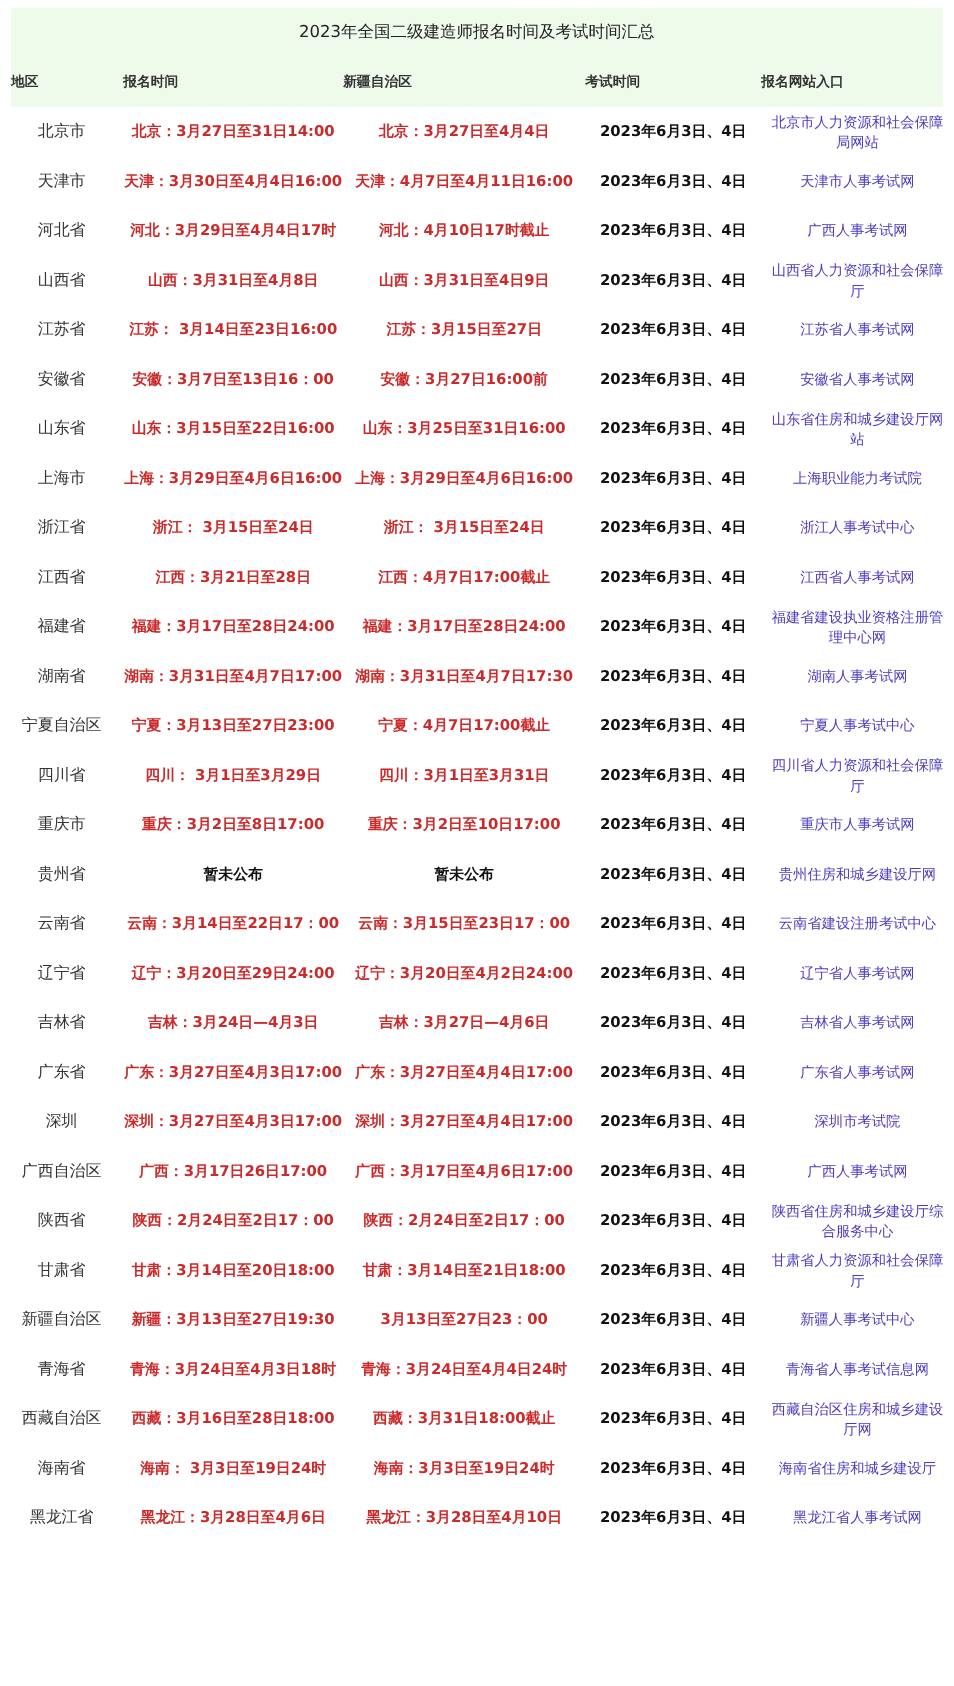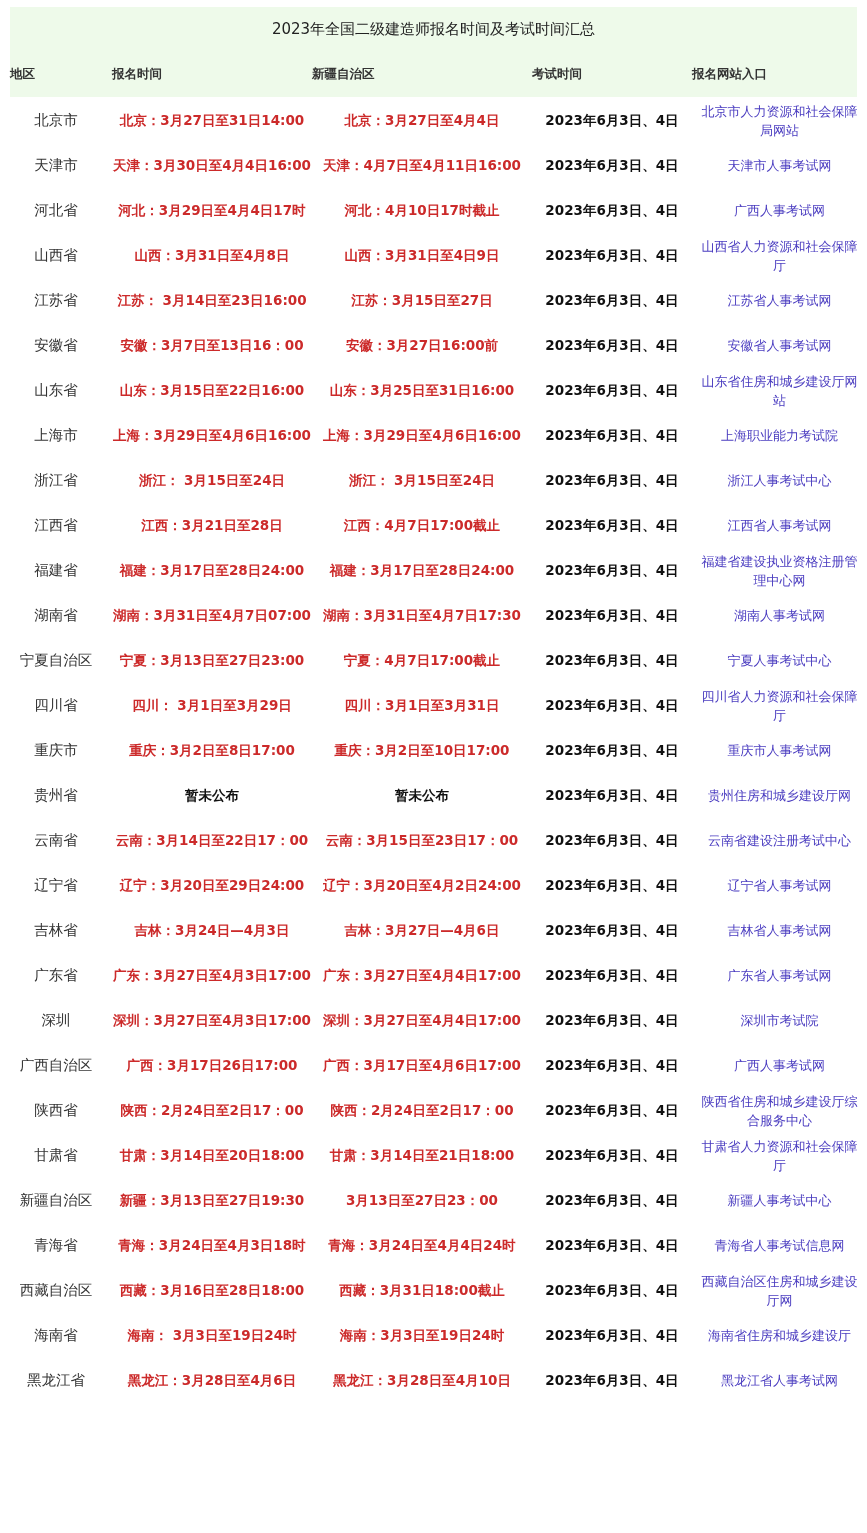--- a/index.html
+++ b/index.html
@@ -118,21 +118,21 @@
   </tr>
         <tr>
     <td class="region"><span>福建省</span></td>
     <td class="red"><span>福建：3月17日至28日24:00</span></td>
     <td class="red"><span>福建：3月17日至28日24:00</span></td>
     <td class="exam"><span>2023年6月3日、4日</span></td>
     <td class="site"><span>福建省建设执业资格注册管理中心网</span></td>
   </tr>
         <tr>
     <td class="region"><span>湖南省</span></td>
-    <td class="red"><span>湖南：3月31日至4月7日07:00</span></td>
+    <td class="red"><span>湖南：3月31日至4月7日17:00</span></td>
     <td class="red"><span>湖南：3月31日至4月7日17:30</span></td>
     <td class="exam"><span>2023年6月3日、4日</span></td>
     <td class="site"><span>湖南人事考试网</span></td>
   </tr>
         <tr>
     <td class="region"><span>宁夏自治区</span></td>
     <td class="red"><span>宁夏：3月13日至27日23:00</span></td>
     <td class="red"><span>宁夏：4月7日17:00截止</span></td>
     <td class="exam"><span>2023年6月3日、4日</span></td>
     <td class="site"><span>宁夏人事考试中心</span></td>

